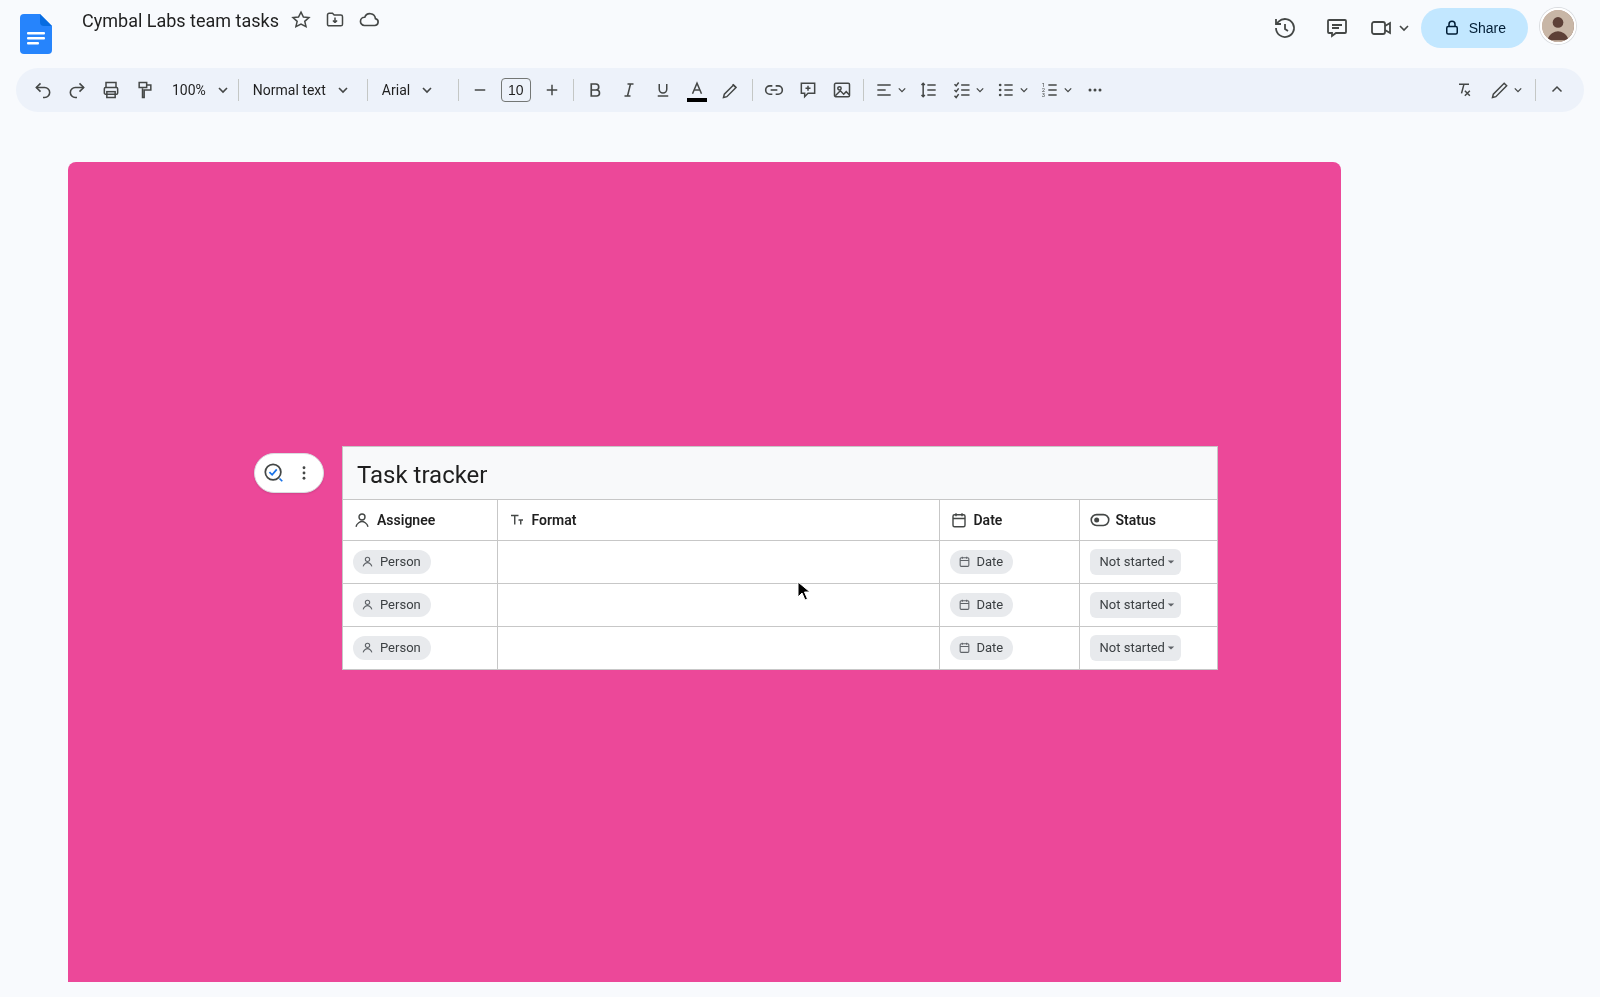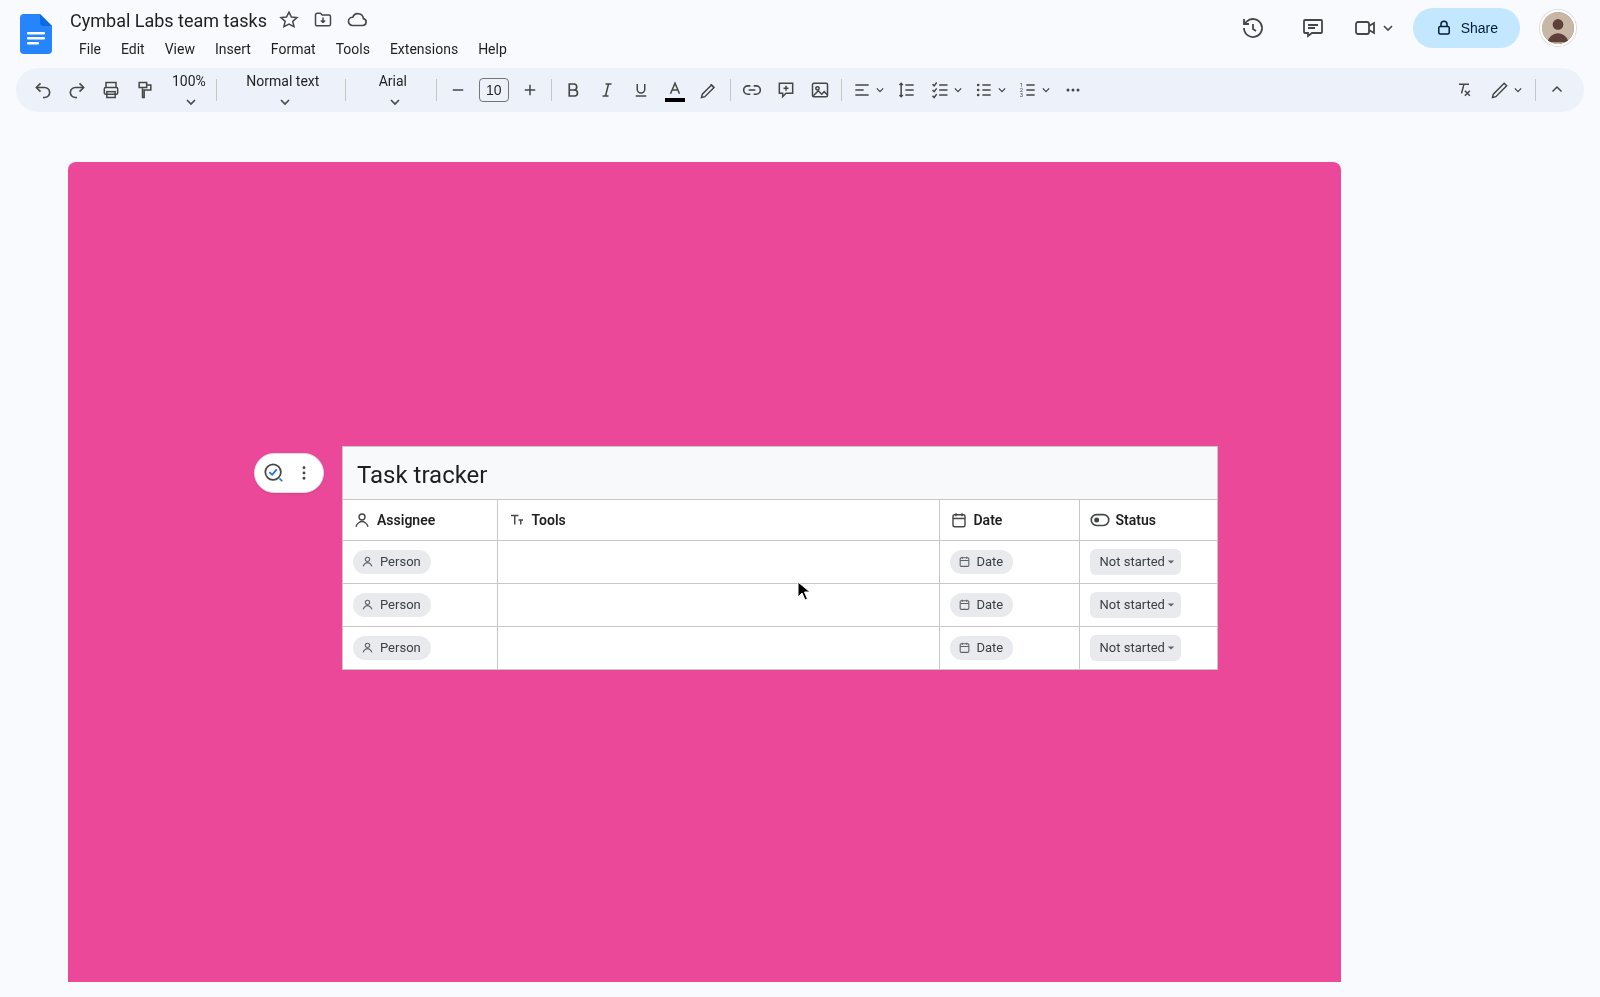--- a/index.html
+++ b/index.html
@@ -14,45 +14,45 @@
     --toolbar-bg: #edf2fa;
   }
   
   .titlebar {
     display: flex; align-items: flex-start; gap: 14px; padding: 8px 16px 0 16px; height: 64px;
   }
   .docs-icon {
     width: 40px; height: 48px; display: flex; align-items: center; justify-content: center; margin-top: 2px;
     cursor: pointer;
   }
-  .doc-title-row { display: flex; align-items: center; gap: 10px; height: 24px; }
+  .doc-title-row { display: flex; align-items: center; gap: 10px; height: 24px; margin-left: 12px; }
   .doc-title { font-size: 18px; color: #1f1f1f; font-weight: 400; letter-spacing: 0; }
   .title-icons { display: flex; align-items: center; gap: 10px; color: #444746; }
   .title-icons .ico { width: 24px; height: 24px; display: flex; align-items:center; justify-content:center; cursor:pointer; border-radius:4px; }
   .menubar { display: flex; gap: 2px; height: 30px; align-items:center; margin-top: 2px; }
   .menubar .mi { padding: 4px 9px; font-size: 14px; color: #1f1f1f; border-radius: 4px; cursor:pointer; }
   .spacer { flex: 1; }
-  .right-cluster { display: flex; align-items: center; gap: 20px; padding-right: 8px; }
+  .right-cluster { display: flex; gap: 12px; padding-right: 8px; }
   .right-ico { width: 40px; height: 40px; display:flex; align-items:center; justify-content:center; border-radius: 20px; cursor:pointer; color:#444746; }
   .meet { display:flex; align-items:center; gap:2px; }
   .share-btn {
     display:flex; align-items:center; gap:8px; background: var(--accent); color:#001d35; border:none;
     height: 40px; padding: 0 22px; border-radius: 40px; font-size: 14px; font-weight: 500; cursor:pointer;
   }
   .avatar { width: 36px; height: 36px; border-radius: 50%; background: linear-gradient(135deg,#d6b9a9,#8d6e63); display:flex; align-items:center; justify-content:center; overflow:hidden; cursor:pointer; border: 2px solid #fff; box-shadow: 0 0 0 1px #dadce0; }
   .avatar svg { width:100%; height:100%; }
 
   
   .toolbar {
     margin: 4px 16px 0 16px; height: 44px; background: var(--toolbar-bg); border-radius: 24px;
     display:flex; align-items:center; padding: 0 10px; gap: 0; color:#444746;
   }
   .tb { width: 34px; height: 34px; display:flex; align-items:center; justify-content:center; border-radius: 6px; cursor:pointer; }
   .sep { width: 1px; height: 22px; background: #c4c7c5; margin: 0 4px; }
-  .zoom, .styles, .font { display:flex; align-items:center; gap:8px; padding: 0 6px 0 10px; height:34px; cursor:pointer; border-radius:6px; font-size:14px; color:#1f1f1f;flex-direction:column; }
+  .zoom, .styles, .font { display:flex; align-items:center; gap:8px; padding: 0 6px 0 10px; height:34px; cursor:pointer; border-radius:6px; font-size:14px; color:#1f1f1f; }
   .fsize { display:flex; align-items:center; gap:4px; }
   .fsize input { width: 30px; height: 24px; text-align:center; font-size:14px; border:1px solid #747775; border-radius:4px; background: transparent; color:#1f1f1f; padding:1px; }
   .fontcolor-wrap { position:relative; }
   .fontcolor-underline { position:absolute; left:7px; right:7px; bottom:5px; height:4px; background:#000; }
   .caret { margin-left: 4px; }
 
   
   .canvas-wrap { padding: 50px 136px 0 68px; }
   .page {
     width: 1273px; min-height: 820px; background: #ec4899; border-radius: 8px 8px 0 0; box-shadow: 0 0 0 0 rgba(0,0,0,0); position:relative; padding-top: 120px;
@@ -125,30 +125,20 @@
               <path d="M12 9v6m0 0l-2.5-2.5M12 15l2.5-2.5"></path>
             </svg>
         </span>
         <span class="ico">
           <svg width="22" height="22" viewBox="0 0 24 24" fill="none" stroke="#444746" stroke-width="1.8">
               <path d="M7 18a4.5 4.5 0 0 1 .4-9A6 6 0 0 1 19 10.5 3.8 3.8 0 0 1 18 18H7z"></path>
             </svg>
         </span>
       </div>
     </div>
-    <div class="menubar">
-      <span class="mi">File</span>
-      <span class="mi">Edit</span>
-      <span class="mi">View</span>
-      <span class="mi">Insert</span>
-      <span class="mi">Format</span>
-      <span class="mi">Tools</span>
-      <span class="mi">Extensions</span>
-      <span class="mi">Help</span>
-    </div>
   </div>
   <div class="spacer"></div>
   <div class="right-cluster">
     <span class="right-ico">
       <svg width="24" height="24" viewBox="0 0 24 24" fill="none" stroke="#444746" stroke-width="1.8">
           <path d="M3 12a9 9 0 1 0 2.6-6.3L3 8"></path>
           <path d="M3 3v5h5"></path>
           <path d="M12 8v5l3 2"></path>
         </svg>
     </span>
@@ -410,21 +400,21 @@
                   </svg>
               <span>Assignee</span>
                 </div>
               </th>
             <th>
                 <div class="hd">
               <svg width="18" height="18" viewBox="0 0 24 24" fill="none" stroke="#444746" stroke-width="1.9">
                     <path d="M4 6h10M9 6v12"></path>
                     <path d="M14 12h6M17 12v6"></path>
                   </svg>
-              <span>Tools</span>
+              <span>Format</span>
                 </div>
               </th>
             <th>
                 <div class="hd">
               <svg width="18" height="18" viewBox="0 0 24 24" fill="none" stroke="#444746" stroke-width="1.9">
                     <rect x="4" y="5" width="16" height="16" rx="2"></rect>
                     <path d="M4 10h16M8 3v4M16 3v4"></path>
                   </svg>
               <span>Date</span>
                 </div>

